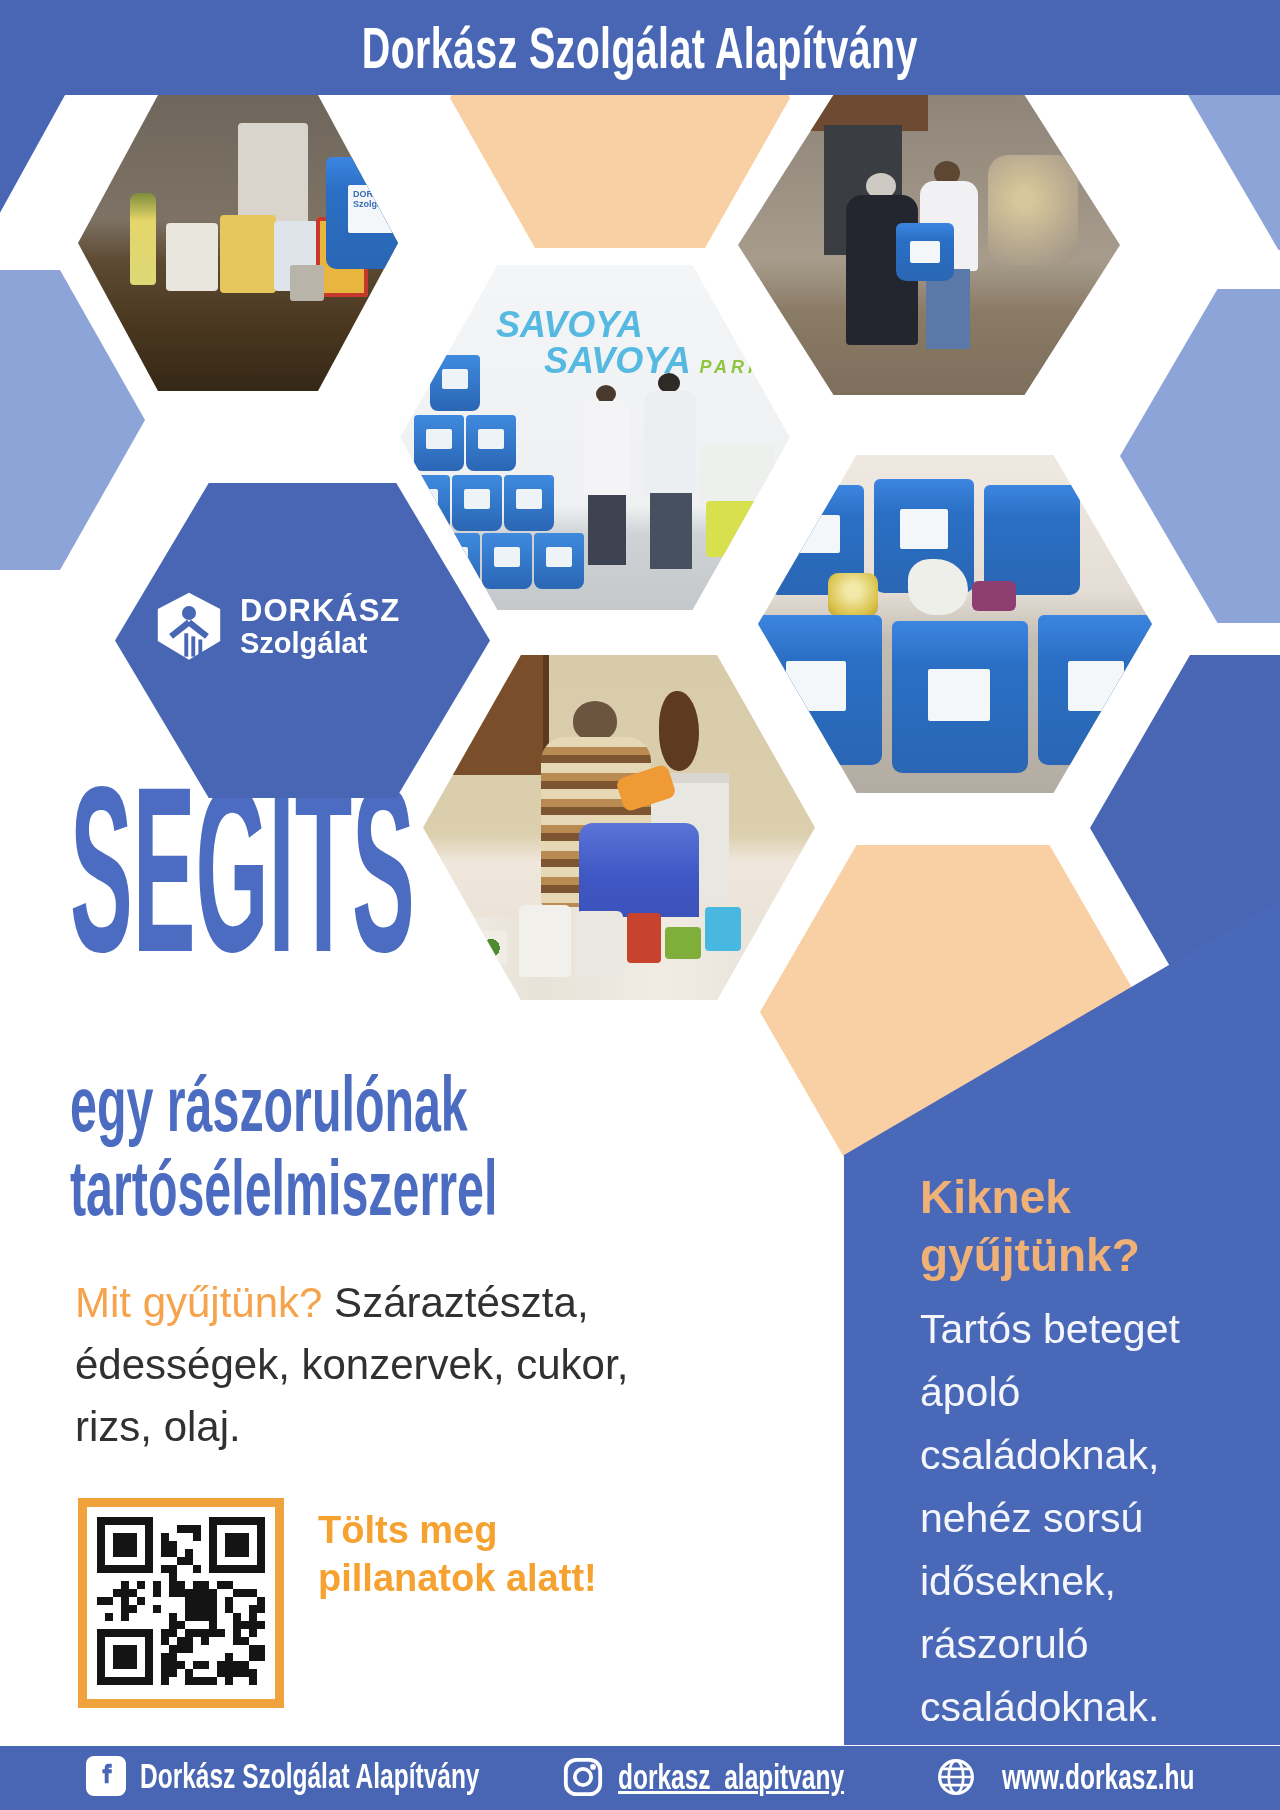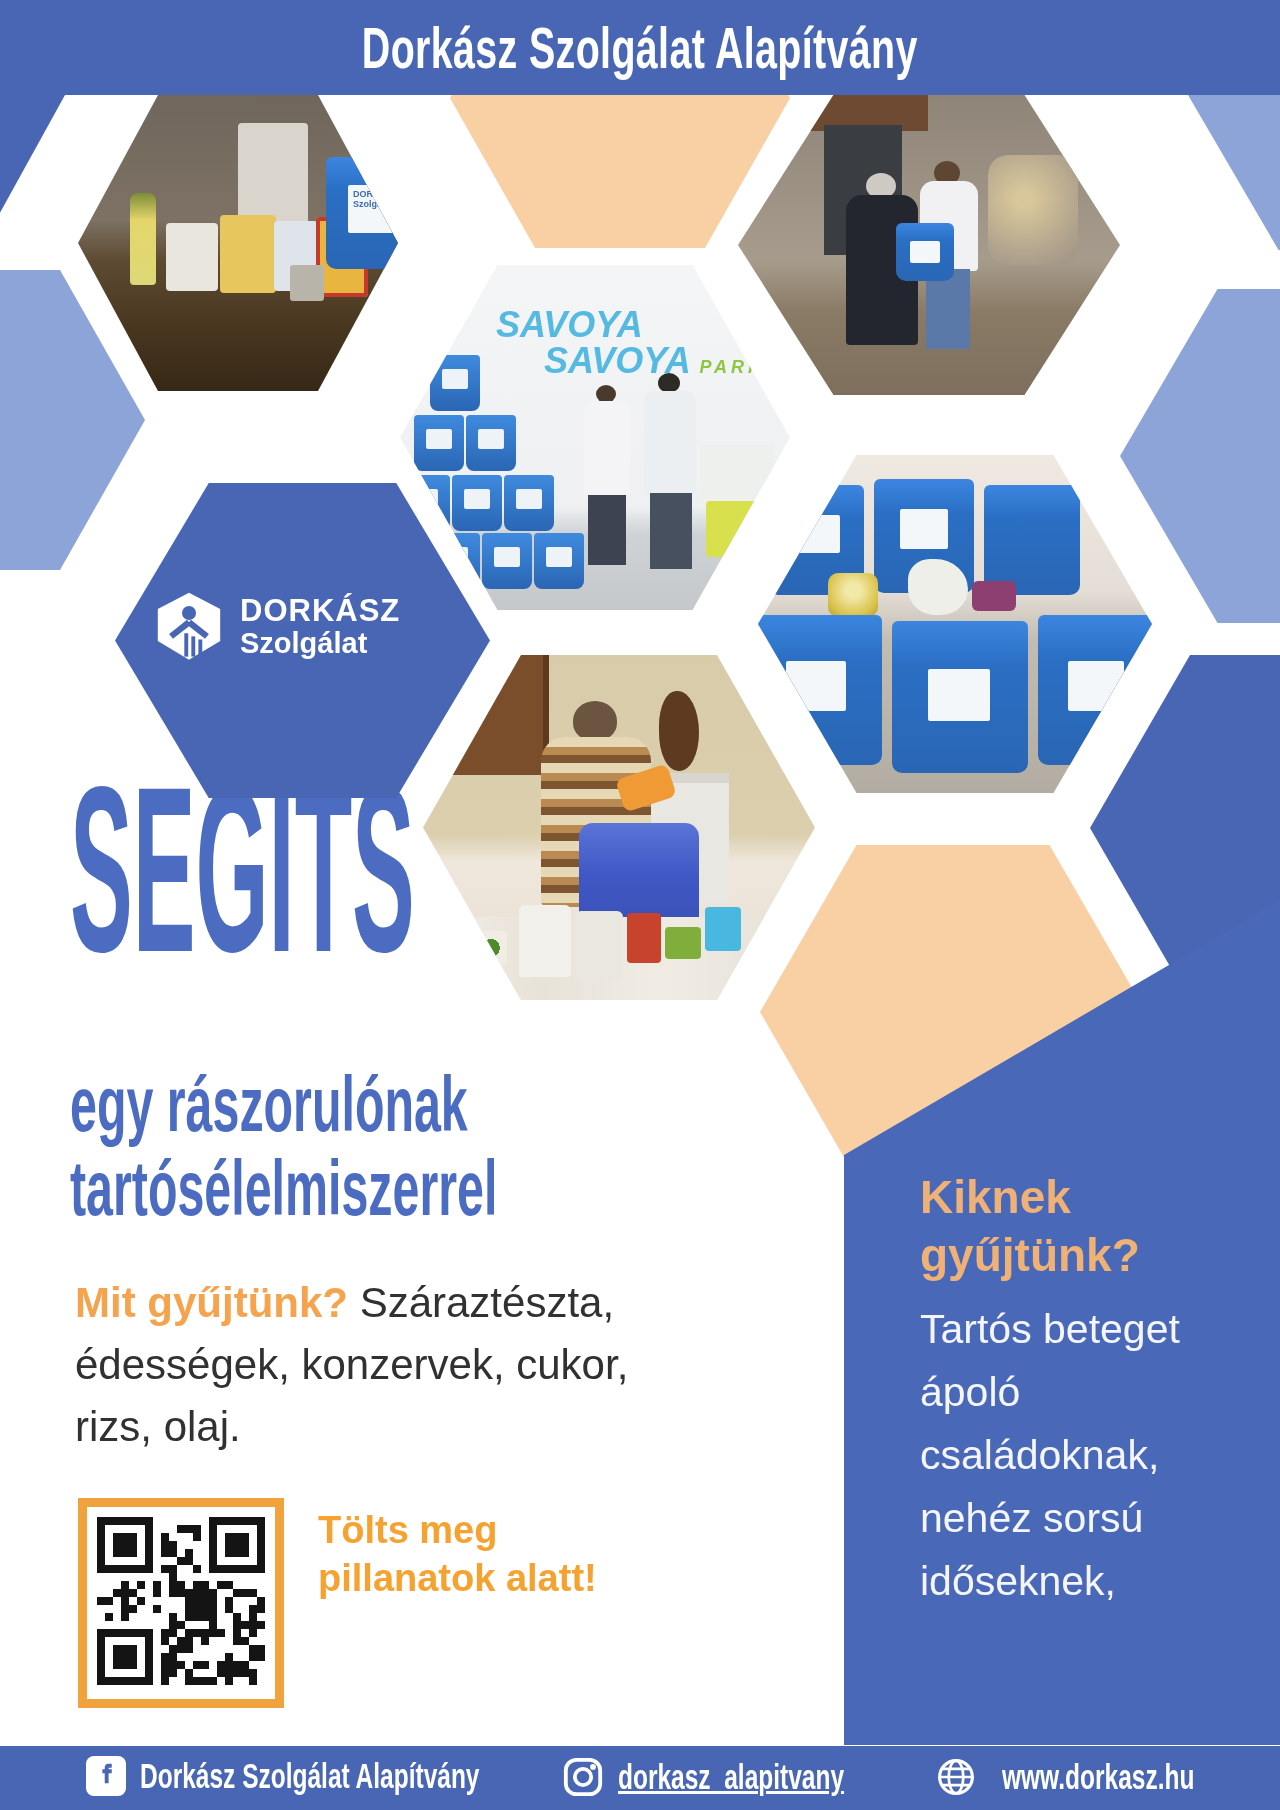--- a/index.html
+++ b/index.html
@@ -20,21 +20,21 @@
   .fitem .lbl{font-weight:bold;font-size:35px;white-space:nowrap;transform:scaleX(.70);
               transform-origin:0 50%;margin-left:14px;}
   
   .hero-title{position:absolute;left:70px;top:752px;font-size:235px;line-height:1;font-weight:bold;
               color:#4b6cc0;white-space:nowrap;transform:scaleX(.40);transform-origin:0 0;z-index:6;}
   .hero-sub{position:absolute;left:70px;top:1062px;font-size:78px;line-height:84px;font-weight:bold;
             color:#4b6cc0;white-space:nowrap;transform:scaleX(.62);transform-origin:0 0;z-index:6;}
   
   .collect{position:absolute;left:75px;top:1272px;width:560px;font-size:42px;line-height:62px;
            color:#313131;z-index:6;}
-  .collect .q{color:#f5a44d;font-weight:bold;}
+  .collect .q{color:#f5a44d;font-weight:normal;}
   
   .qrbox{position:absolute;left:78px;top:1498px;border:9px solid #f0a23d;background:#fff;
          padding:10px;z-index:6;}
   .qrcap{position:absolute;left:318px;top:1506px;font-size:38px;line-height:48px;font-weight:bold;
          color:#f6a230;z-index:6;}
   
   .panel{position:absolute;left:844px;top:900px;width:436px;height:845px;background:#4a68b8;z-index:12;
          clip-path:polygon(0 255px,436px 0,436px 845px,0 845px);}
   .recip{position:absolute;left:920px;top:1168px;width:340px;z-index:13;}
   .recip .rq{color:#f0b176;font-weight:bold;font-size:46px;line-height:58px;}
@@ -191,20 +191,22 @@
     <div class="rq">
       <div>Kiknek</div>
       <div>gyűjtünk?</div>
     </div>
     <div class="ra">
       <div>Tartós beteget</div>
       <div>ápoló</div>
       <div>családoknak,</div>
       <div>nehéz sorsú</div>
       <div>időseknek,</div>
+      <div>rászoruló</div>
+      <div>családoknak.</div>
     </div>
   </div>
 
   <div class="hero-title">SEGÍTS</div>
   <div class="hero-sub">
     <div>egy rászorulónak</div>
     <div>tartósélelmiszerrel</div>
   </div>
 
   <div class="collect"><span class="q">Mit gyűjtünk?</span><span> Száraztészta, édességek, konzervek, cukor, rizs, olaj.</span></div>

